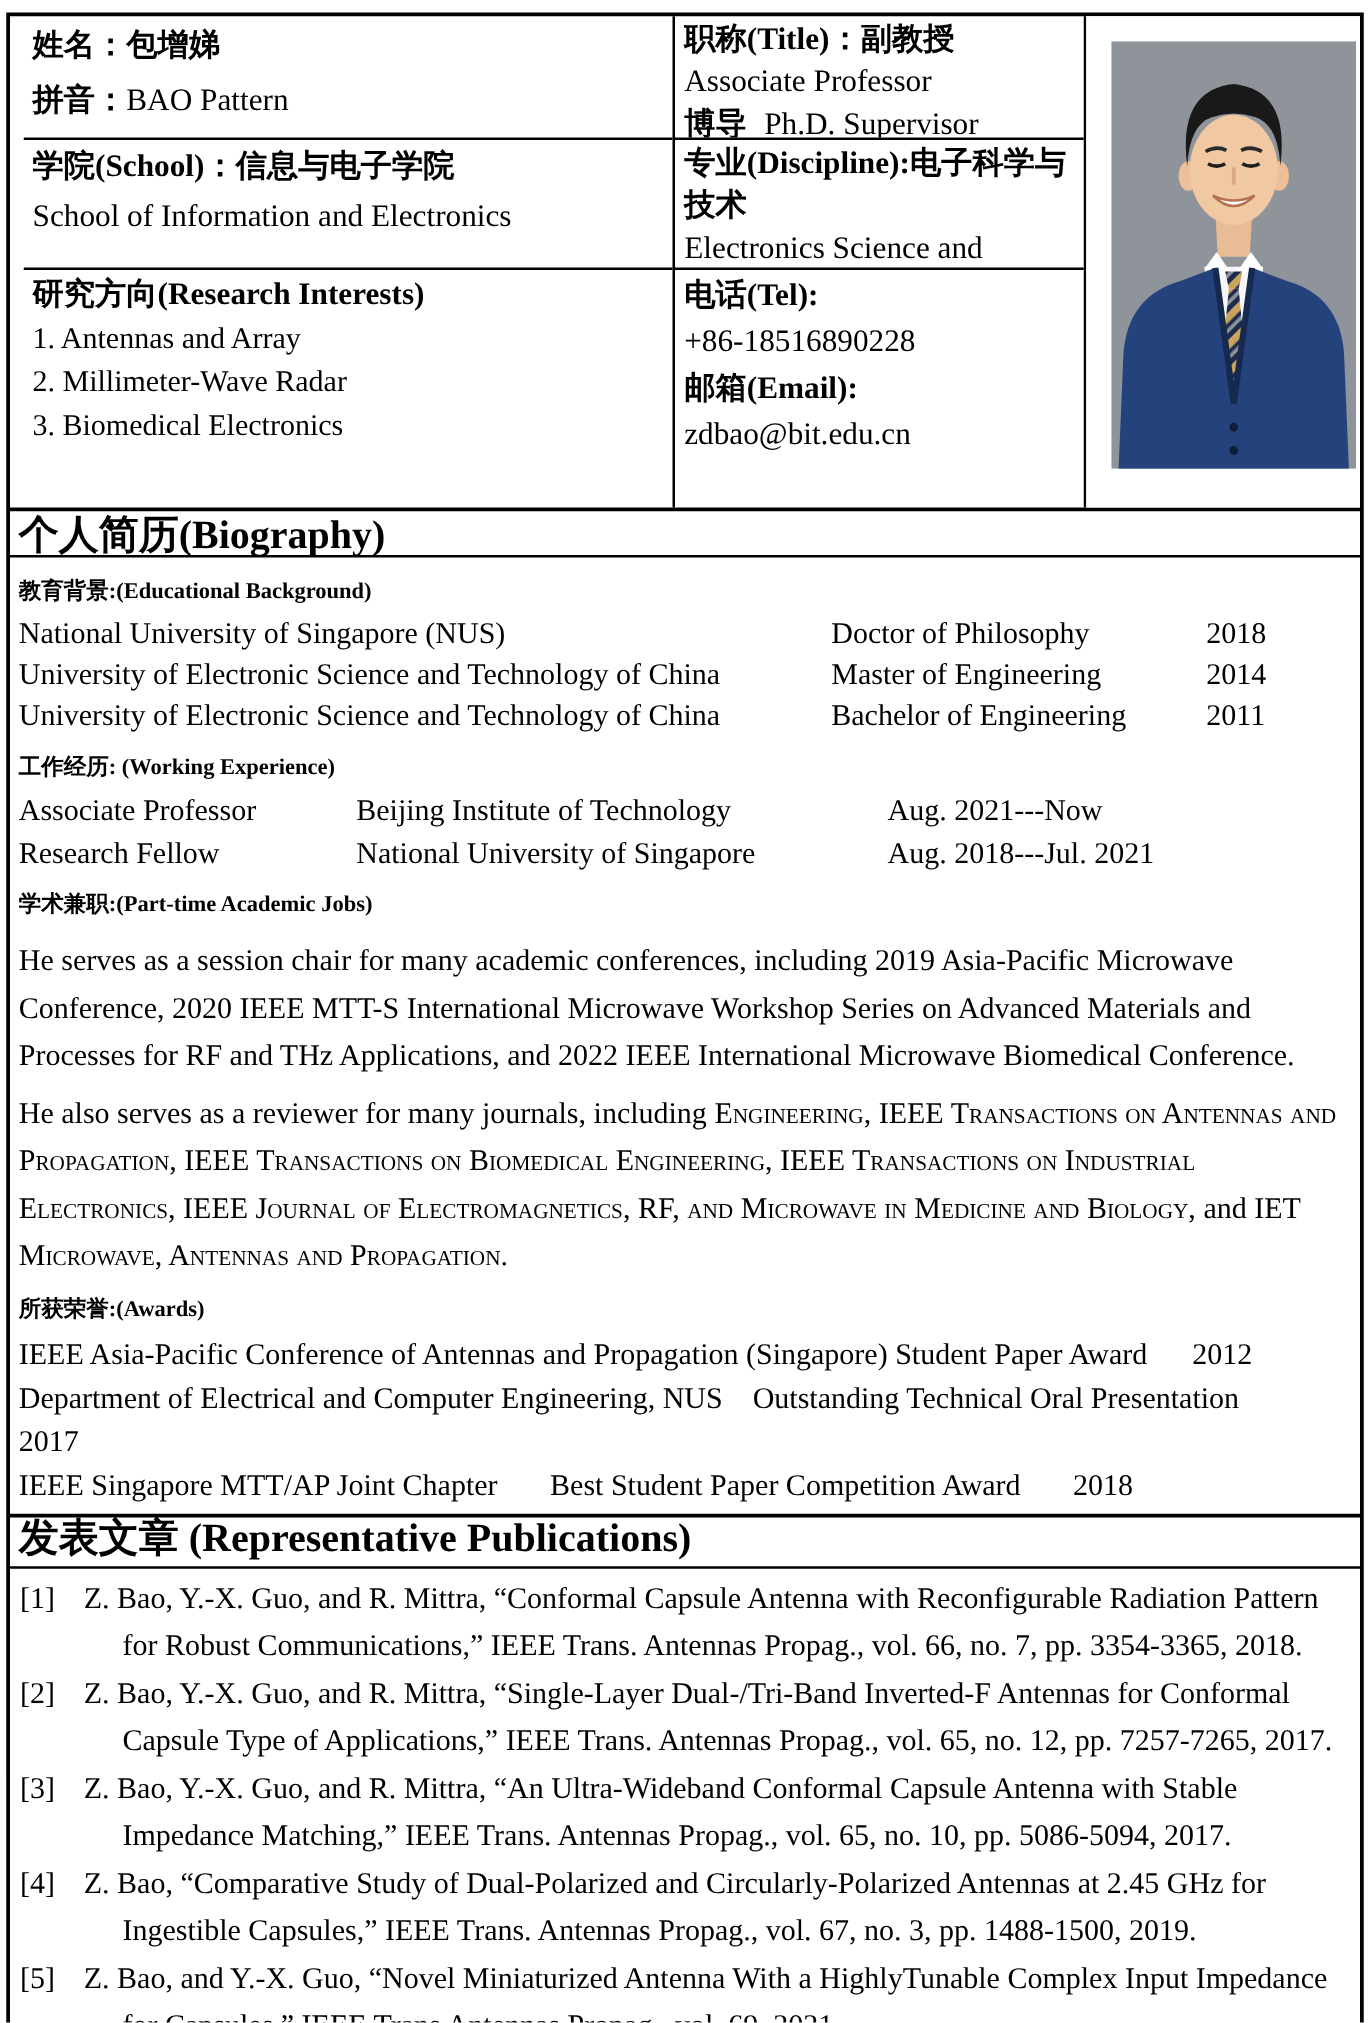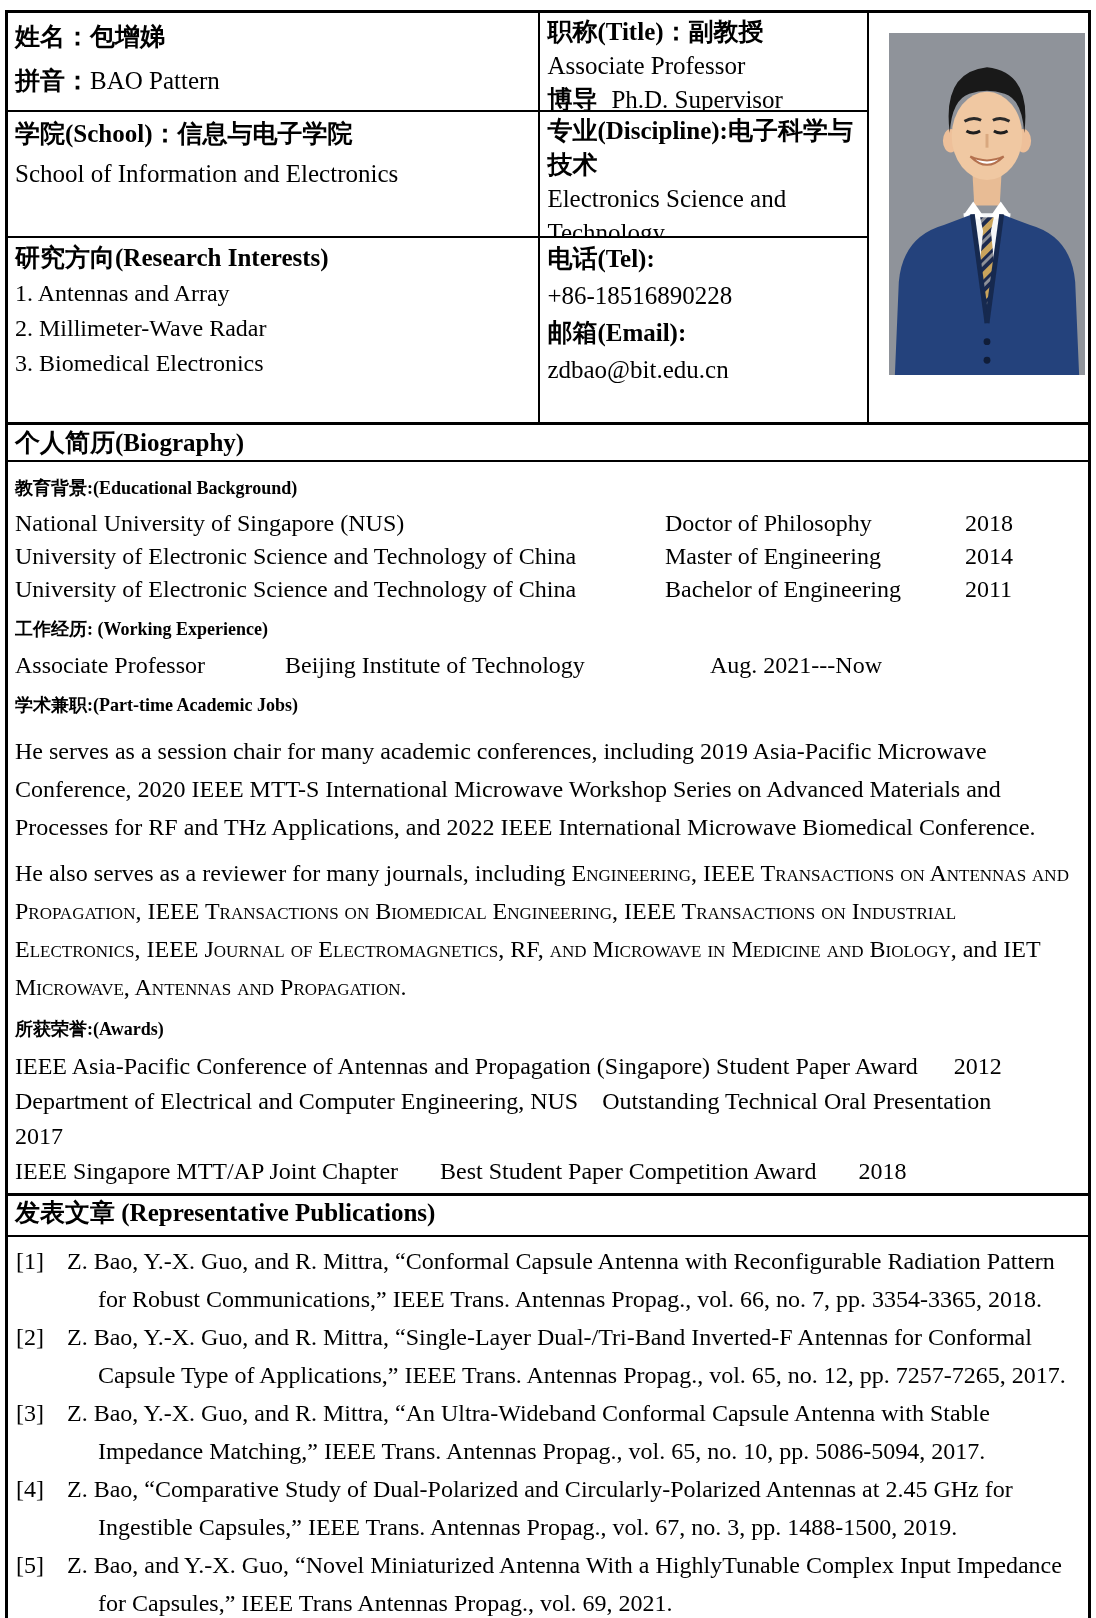--- a/index.html
+++ b/index.html
@@ -9,41 +9,41 @@
     font-family: "Liberation Serif", "DejaVu Serif", serif;
     color: #000;
   }
   .doc {
     position: absolute; left: 5px; top: 10px; width: 1086px;
     border: 3px solid #000; border-bottom-width: 6px;
     background: #fff;
   }
   
   .top { display: flex; border-bottom: 3px solid #000; }
-  .colL { width: 533px; border-right: 2px solid #000; }
+  .colL { width: 533px; border-right: 2px solid #000; padding-left: 11px; }
   .colM { width: 329px; border-right: 2px solid #000; }
   .colP { flex: 1; background: #fff; }
   .cell { padding: 2px 7px; font-size: 25px; overflow: hidden; }
   .cell.h1 { height: 99px;  border-bottom: 2px solid #000; }
-  .cell.h2 { height: 126px; border-bottom: 2px solid #000; }
+  .cell.h2 { height: 104px; border-bottom: 2px solid #000; }
   .cell.h3 { height: 184px; }
   .b { font-weight: bold; }
   .cell-name .line { line-height: 44px; }
   .cell-school .line { line-height: 40px; }
   .cell-ri .line { line-height: 36px; }
   .colM .line { line-height: 34px; }
   .colM .cell.h3 .line { line-height: 36px; padding-top: 1px; }
   .gap { margin-left: 14px; }
   .interest-line { line-height: 35px; font-size: 24px; }
   
   .photo-cell { height: 393px; padding: 20px 3px 0 20px; }
   
   .sec-h {
     height: 37px; line-height: 34px; padding: 1px 7px 0;
-    font-size: 25px; font-weight: bold;
+    font-size: 32px; font-weight: bold;
     border-bottom: 2px solid #000;
   }
   .pub-h { border-top: 3px solid #000; height: 44px; line-height: 31px; }
   
   .bio { padding: 3px 8px 4px 7px; font-size: 24px; }
   .bio-h { font-size: 18px; font-weight: bold; line-height: 37px; margin-top: 5px; }
   .edu-row { display: flex; line-height: 33px; }
   .edu-inst { width: 650px; }
   .edu-deg  { width: 300px; }
   .edu-year { flex: 1; }
@@ -182,20 +182,25 @@
         </div>
       </div>
 
     <div class="bio-h">工作经历: (Working Experience)</div>
     <div>
         <div class="work-row">
           <div class="work-pos">Associate Professor</div>
           <div class="work-emp">Beijing Institute of Technology</div>
           <div class="work-per">Aug. 2021---Now</div>
         </div>
+        <div class="work-row">
+          <div class="work-pos">Research Fellow</div>
+          <div class="work-emp">National University of Singapore</div>
+          <div class="work-per">Aug. 2018---Jul. 2021</div>
+        </div>
       </div>
 
     <div class="bio-h">学术兼职:(Part-time Academic Jobs)</div>
     <p class="para">He serves as a session chair for many academic conferences, including 2019 Asia-Pacific Microwave Conference, 2020 IEEE MTT-S International Microwave Workshop Series on Advanced Materials and Processes for RF and THz Applications, and 2022 IEEE International Microwave Biomedical Conference.</p>
     <p class="para"><span>He also serves as a reviewer for many journals, including </span><span class="sc">Engineering, IEEE Transactions on Antennas and Propagation, IEEE Transactions on Biomedical Engineering, IEEE Transactions on Industrial Electronics, IEEE Journal of Electromagnetics, RF, and Microwave in Medicine and Biology,</span><span> and </span><span class="sc">IET Microwave, Antennas and Propagation</span><span>.</span></p>
 
     <div class="bio-h">所获荣誉:(Awards)</div>
     <div class="awards-list">
         <div class="award-line">IEEE Asia-Pacific Conference of Antennas and Propagation (Singapore) Student Paper Award      2012</div>
         <div class="award-line">Department of Electrical and Computer Engineering, NUS    Outstanding Technical Oral Presentation

